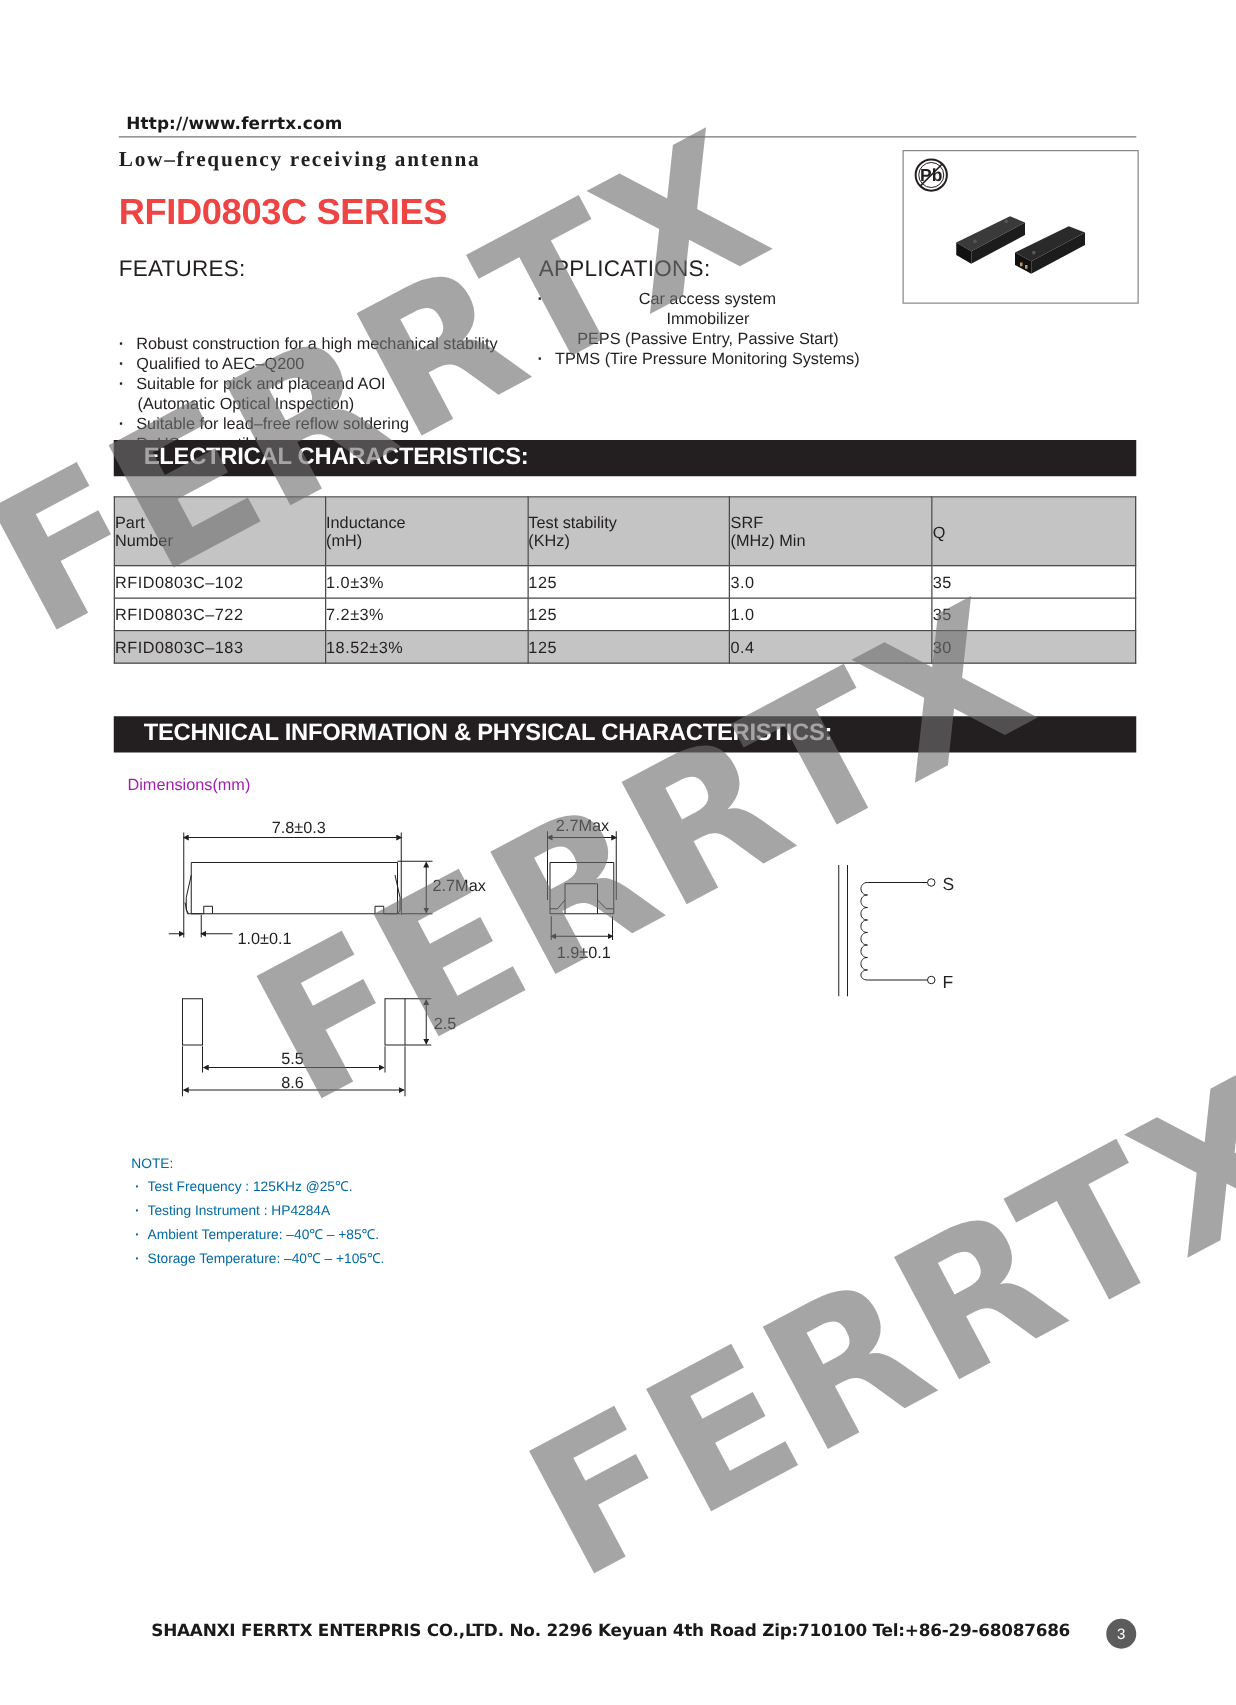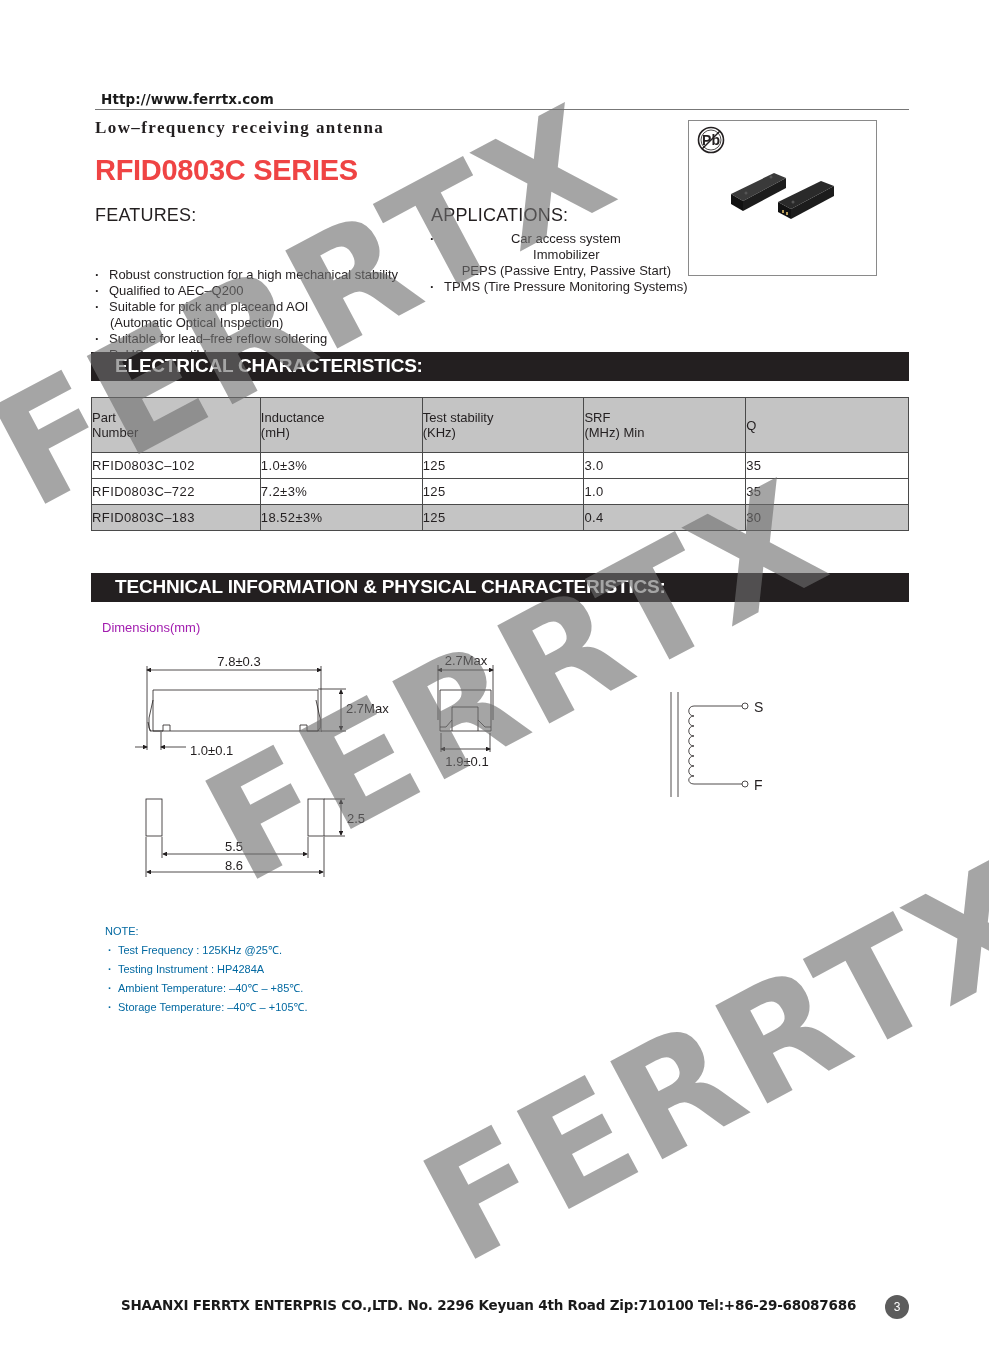--- a/index.html
+++ b/index.html
@@ -19,21 +19,21 @@
   .apps-head { left: 431px; top: 205px; }
 
   .bullets { list-style: none; font-size: 13px; line-height: 16px; color: #231f20; }
   .bullets li { position: relative; padding-left: 14px; }
   .bullets li.bulleted::before { content: "·"; position: absolute; left: 0; top: 0; font-weight: bold; }
   .features-list { left: 95px; top: 231px; margin-top: 36px; }
   .apps-list { left: 430px; top: 231px; text-align: center; }
   .apps-list li.cont { padding-left: 15px; }
   .features-list li.cont { padding-left: 15px; }
 
-  .product-box { left: 688px; top: 120px; width: 189px; height: 156px; border: 1px solid #8a8a8a; background: #fff; }
+  .product-box { left: 722px; top: 120px; width: 189px; height: 123px; border: 1px solid #8a8a8a; background: #fff; }
 
   .band { left: 91px; width: 818px; height: 29px; background: #231f20; color: #ffffff; font-weight: bold; font-size: 19px; padding-left: 24px; line-height: 28px; letter-spacing: -0.2px; }
   .band-elec { top: 352px; }
   .band-tech { top: 573px; }
 
   table.spec { position: absolute; left: 91px; top: 397px; width: 818px; border-collapse: collapse; font-size: 13px; color: #231f20; }
   table.spec th, table.spec td { border: 1px solid #4a4a4a; text-align: left; font-weight: normal; }
   table.spec th { background: #c4c4c4; height: 55px; line-height: 15px; font-size: 13px; }
   table.spec td { height: 26px; letter-spacing: 0.4px; }
   table.spec tr.alt td { background: #c4c4c4; }

